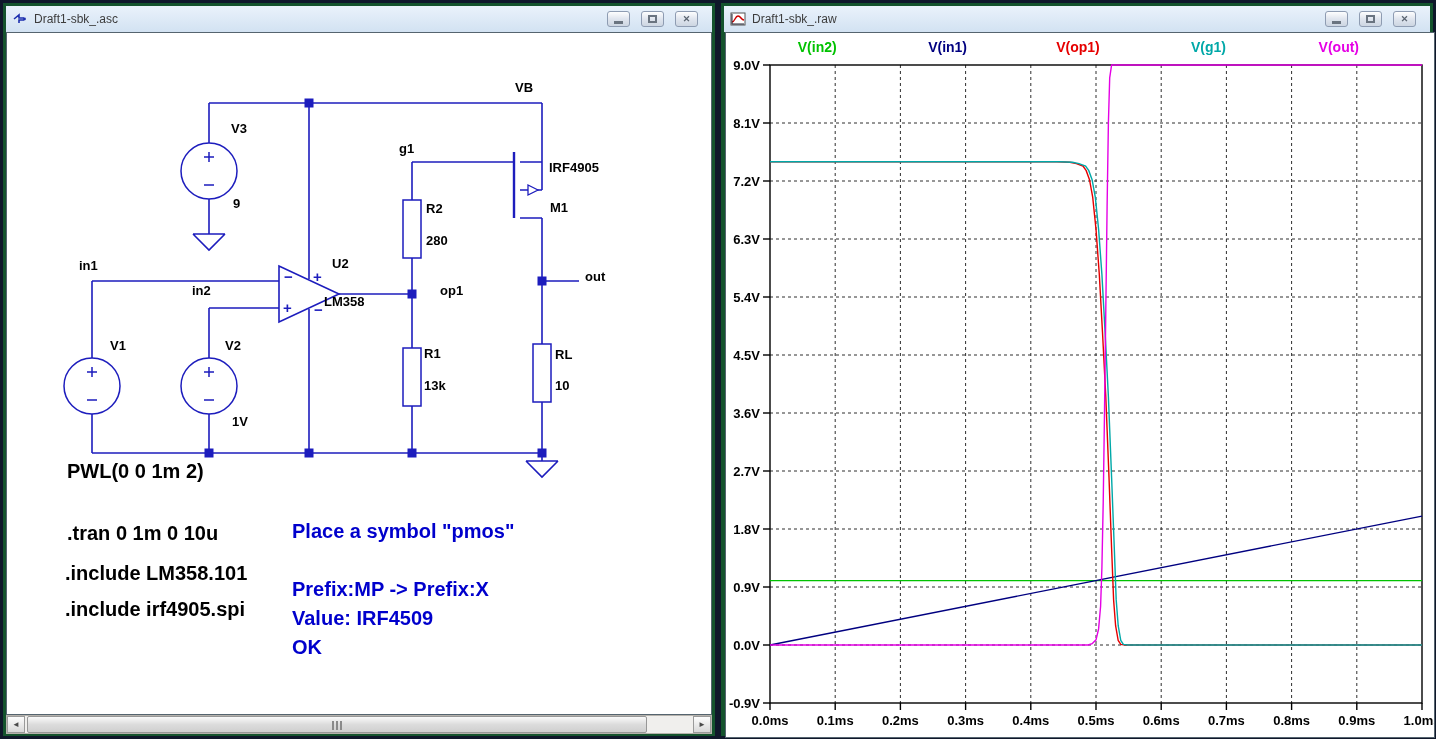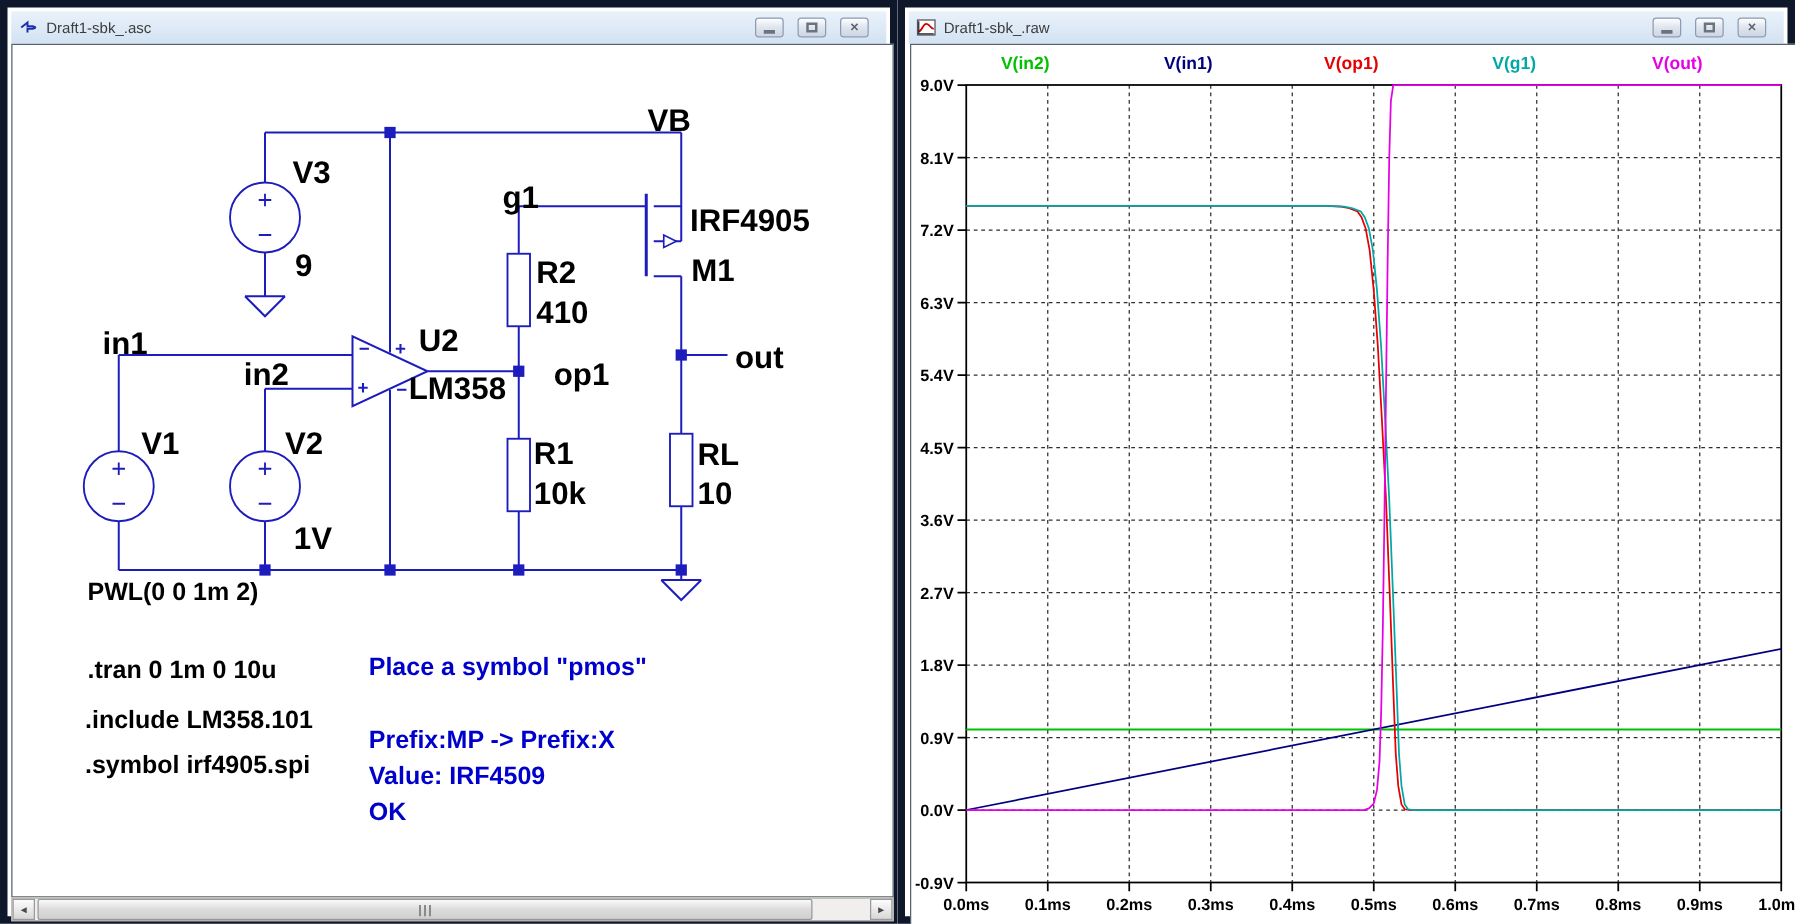--- a/index.html
+++ b/index.html
@@ -1,36 +1,36 @@
 <!DOCTYPE html>
 <html><head>
 <meta charset="utf-8">
 <style>
   * { margin:0; padding:0; box-sizing:border-box; }
   html,body { width:1436px; height:739px; overflow:hidden; background:#b9d1e8;
               font-family:"Liberation Sans", sans-serif; }
-  .window { position:absolute; background:#ffffff; border:6px solid #0f172a; }
+  .window { position:absolute; background:#14532d; border:3px solid #0f172a; }
   #win-left  { left:0;   top:0; width:718px; height:739px; }
   #win-right { left:718px; top:0; width:718px; height:739px; }
   .titlebar { position:absolute; left:3px; right:3px; top:3px; height:26px;
               display:flex; align-items:center; padding-left:6px;
               background:linear-gradient(#eaf2fb,#d2e2f2); }
   .title-text { font-size:12px; color:#3c3c3c; margin-left:6px; }
   .tb-btns { margin-left:auto; margin-right:14px; display:flex; gap:11px; }
   .tb-btn { width:23px; height:16px; border:1px solid #8e9cb2; border-radius:3px;
             background:linear-gradient(#fefefe,#dfe5ee 50%,#cdd6e2);
             display:flex; align-items:center; justify-content:center;
             color:#5a6470; font-size:9px; font-weight:bold; }
   .glyph-min { width:9px; height:3px; background:#6a7480; margin-top:6px; }
   .glyph-max { width:9px; height:8px; border:2px solid #6a7480; }
   .app-icon { width:16px; height:16px; flex:0 0 16px; }
   .canvas { position:absolute; background:#ffffff; border:1px solid #55646f; }
   #schem-canvas { left:3px; top:29px; width:706px; height:683px; }
   #plot-content { left:4px; top:29px; width:710px; height:706px; }
-  .schem-label { position:absolute; font-weight:bold; color:#000; font-size:25px;
+  .schem-label { position:absolute; font-weight:bold; color:#000; font-size:13px;
                  white-space:pre; line-height:1.05; }
   .schem-dir { font-size:20px; }
   .schem-comment { font-size:20px; }
   .pin-glyph { position:absolute; font-weight:bold; color:#1d1dbd; font-size:15px; line-height:1; }
   
   .hscroll { position:absolute; left:3px; top:712px; width:706px; height:19px;
              background:#f0efed; border:1px solid #b5b2ac; display:flex; align-items:stretch; }
   .sb-arrow { width:18px; background:linear-gradient(#fdfdfd,#d8d8d8);
               border:1px solid #9a9a9a; color:#4a4a4a; font-size:8px;
               display:flex; align-items:center; justify-content:center; }
@@ -131,35 +131,35 @@
     <div class="schem-label" style="left:72px;top:226px">in1</div>
     <div class="schem-label" style="left:185px;top:251px">in2</div>
     <div class="schem-label" style="left:433px;top:251px">op1</div>
     <div class="schem-label" style="left:578px;top:237px">out</div>
 
     <div class="schem-label" style="left:224px;top:89px">V3</div>
     <div class="schem-label" style="left:226px;top:164px">9</div>
     <div class="schem-label" style="left:325px;top:224px">U2</div>
     <div class="schem-label" style="left:317px;top:262px">LM358</div>
     <div class="schem-label" style="left:419px;top:169px">R2</div>
-    <div class="schem-label" style="left:419px;top:201px">410</div>
+    <div class="schem-label" style="left:419px;top:201px">280</div>
     <div class="schem-label" style="left:542px;top:128px">IRF4905</div>
     <div class="schem-label" style="left:543px;top:168px">M1</div>
     <div class="schem-label" style="left:417px;top:314px">R1</div>
-    <div class="schem-label" style="left:417px;top:346px">10k</div>
+    <div class="schem-label" style="left:417px;top:346px">13k</div>
     <div class="schem-label" style="left:548px;top:315px">RL</div>
     <div class="schem-label" style="left:548px;top:346px">10</div>
     <div class="schem-label" style="left:103px;top:306px">V1</div>
     <div class="schem-label" style="left:218px;top:306px">V2</div>
     <div class="schem-label" style="left:225px;top:382px">1V</div>
     <div class="schem-label schem-dir" style="left:60px;top:428px">PWL(0 0 1m 2)</div>
 
     <div class="schem-label schem-dir" style="left:60px;top:490px">.tran 0 1m 0 10u</div>
     <div class="schem-label schem-dir" style="left:58px;top:530px">.include LM358.101</div>
-    <div class="schem-label schem-dir" style="left:58px;top:566px">.symbol irf4905.spi</div>
+    <div class="schem-label schem-dir" style="left:58px;top:566px">.include irf4905.spi</div>
 
     <div class="schem-label schem-comment" style="left:285px;top:488px;color:#0000CC">Place a symbol "pmos"</div>
     <div class="schem-label schem-comment" style="left:285px;top:546px;color:#0000CC">Prefix:MP -&gt; Prefix:X</div>
     <div class="schem-label schem-comment" style="left:285px;top:575px;color:#0000CC">Value: IRF4509</div>
     <div class="schem-label schem-comment" style="left:285px;top:604px;color:#0000CC">OK</div>
   </div>
 
   <div class="hscroll">
     <div class="sb-arrow">
         <span>◄</span>

